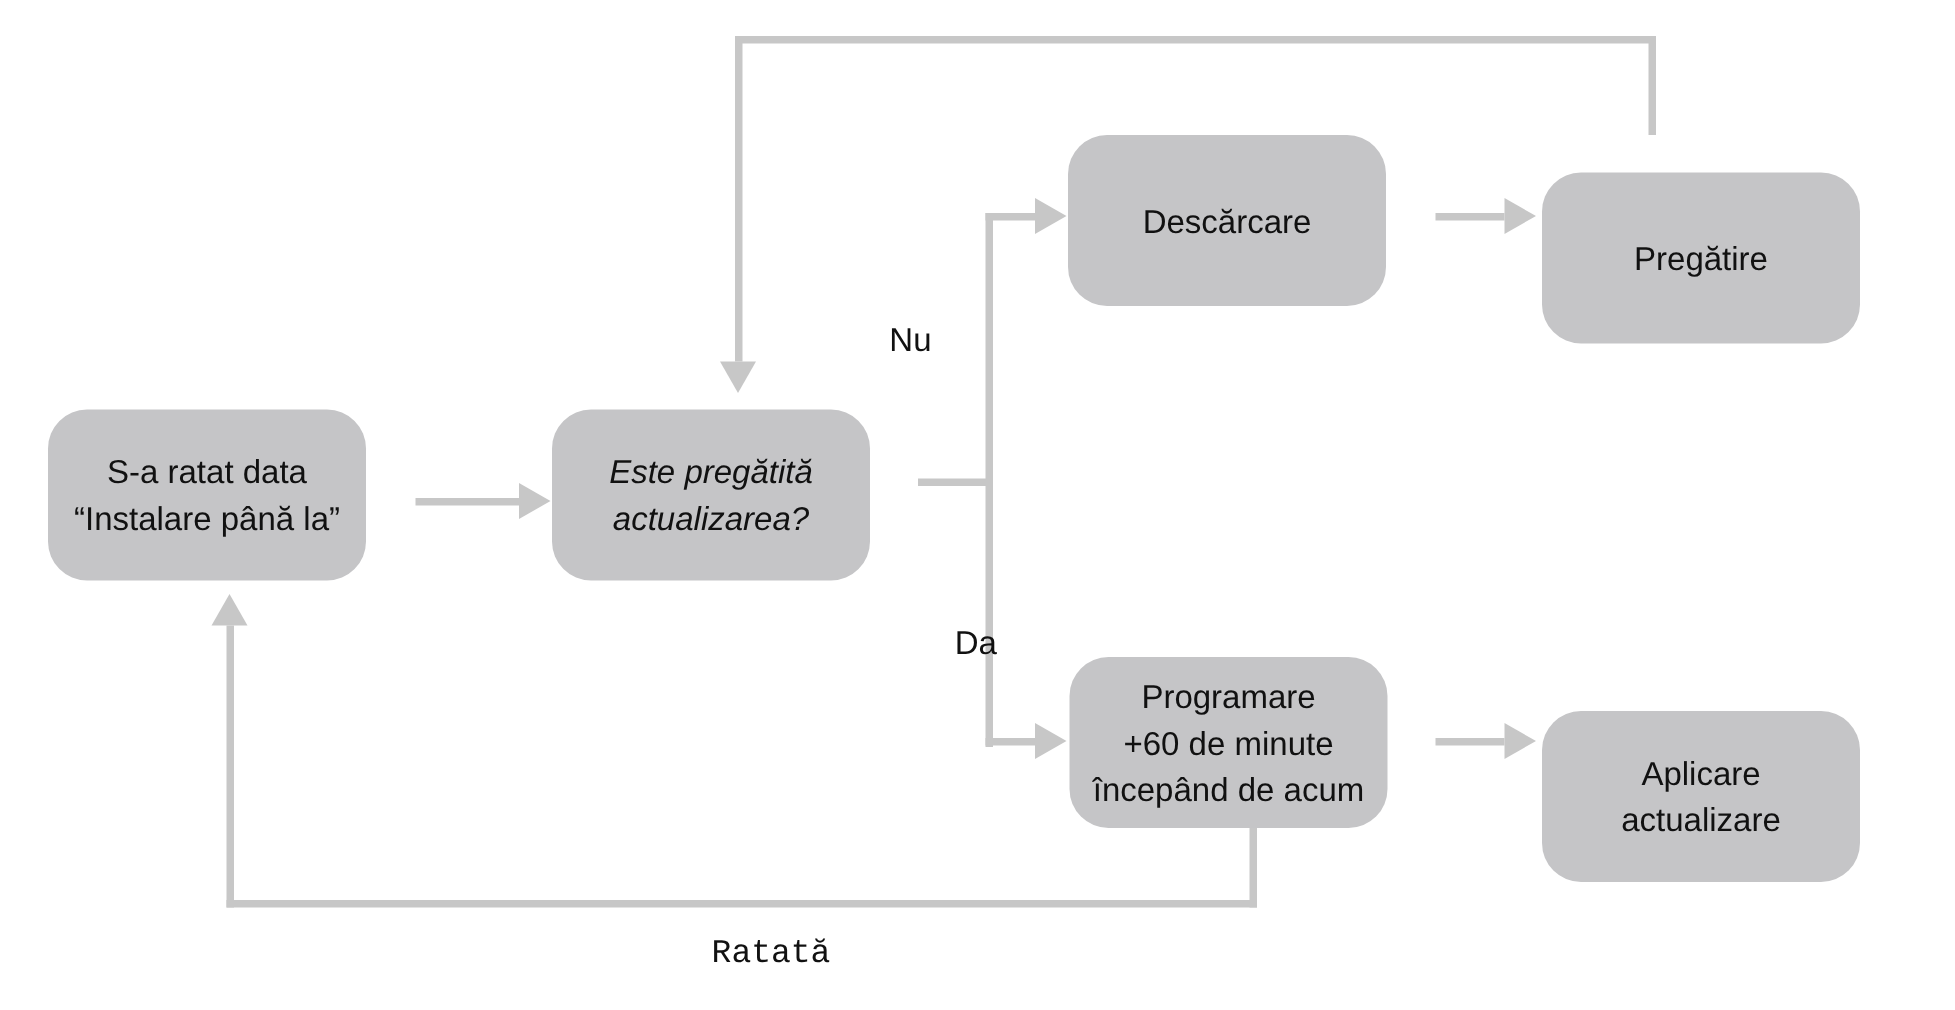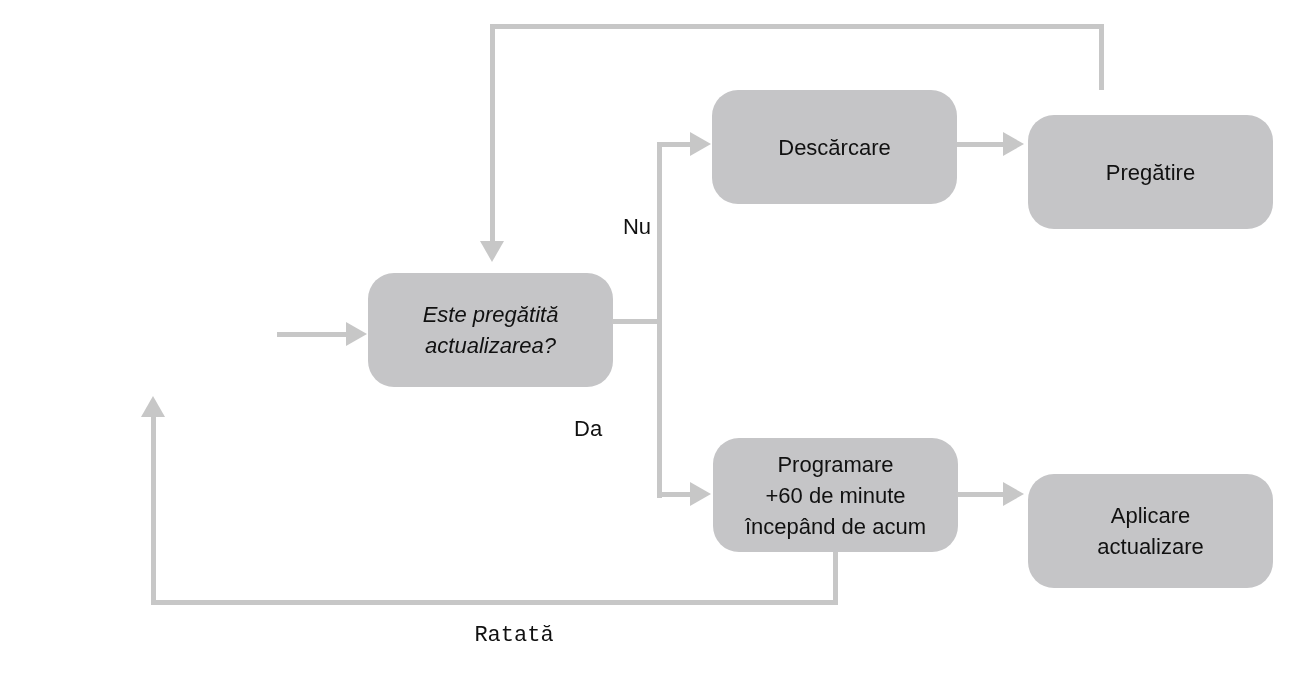--- a/index.html
+++ b/index.html
@@ -7,21 +7,21 @@
     --line:#c7c7c7;
     --text:#111111;
     --bg:#ffffff;
   }
   html,body{margin:0;padding:0;background:var(--bg);}
   body{font-family:"Liberation Sans","DejaVu Sans",sans-serif;color:var(--text);}
   #canvas{
     position:relative;width:1303px;height:673px;background:var(--bg);overflow:hidden;
   }
   .node{
-    position:absolute;width:245px;height:114px;background:var(--node-fill);
+    position:absolute;width:212px;height:114px;background:var(--node-fill);
     border-radius:26px;display:flex;align-items:center;justify-content:center;
     text-align:center;font-size:22px;line-height:31px;color:var(--text);
     white-space:pre-line;
   }
   #node-missed-date   {left:32px;  top:273px;}
   #node-update-ready  {left:368px; top:273px;font-style:italic;}
   #node-download      {left:712px; top:90px;}
   #node-prepare       {left:1028px;top:90px;margin-top:25px;}
   #node-schedule      {left:713px; top:438px;}
   #node-apply         {left:1028px;top:438px;margin-top:36px;}
@@ -60,29 +60,31 @@
   #edge-g-arrow{left:480px;top:241px;}
   
   #edge-h-v1   {left:833px;top:552px;height:53px;}
   #edge-h-h    {left:151px;top:600px;width:687px;}
   #edge-h-v2   {left:151px;top:417px;height:188px;}
   #edge-h-arrow{left:141px;top:396px;}
 
   .edge-label{
     position:absolute;font-size:22px;line-height:28px;color:var(--text);
   }
-  #label-nu    {left:596px;top:213px;width:55px;text-align:right;}
-  #label-da    {left:574px;top:415px;width:55px;text-align:left;}
+  #label-nu    {left:566px;top:213px;width:55px;text-align:right;}
+  #label-da    {left:623px;top:415px;width:55px;text-align:center;}
   #label-ratata{left:444px;top:622px;width:140px;text-align:center;font-family:Liberation Mono, monospace;}
 </style>
 </head>
 <body>
 
 <div id="canvas">
 
+  <div class="node" id="node-missed-date">S-a ratat data
+“Instalare până la”</div>
   <div class="node" id="node-update-ready">Este pregătită
 actualizarea?</div>
   <div class="node" id="node-download">Descărcare</div>
   <div class="node" id="node-prepare">Pregătire</div>
   <div class="node" id="node-schedule">Programare
 +60 de minute
 începând de acum</div>
   <div class="node" id="node-apply">Aplicare
 actualizare</div>
 

